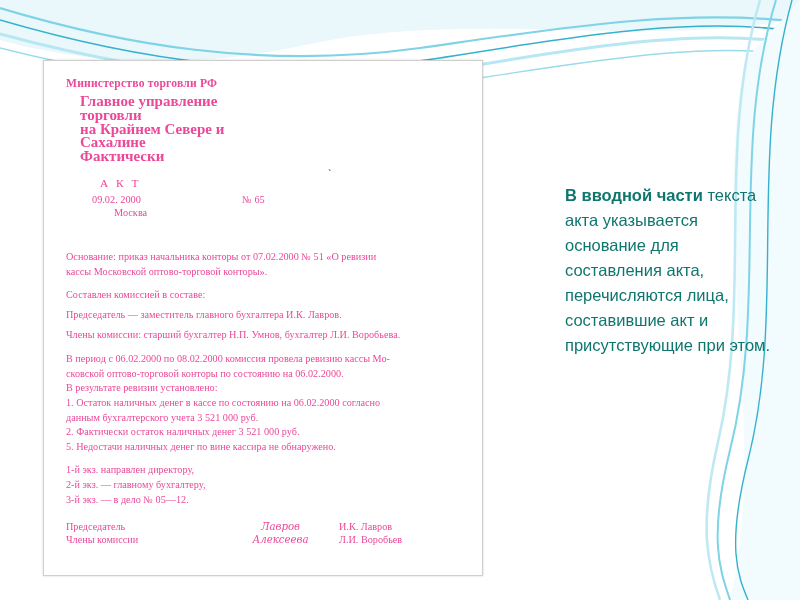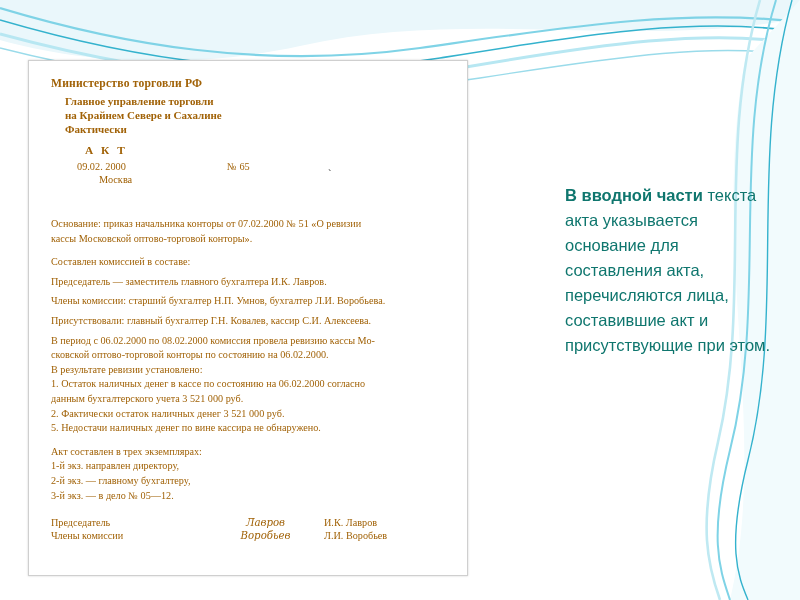--- a/index.html
+++ b/index.html
@@ -31,31 +31,31 @@
   .deco-right {
     position: absolute;
     top: 0;
     right: 0;
     width: 220px;
     height: 600px;
     pointer-events: none;
   }
   .doc-card {
     position: absolute;
-    left: 28px;
+    left: 43px;
     top: 60px;
     width: 440px;
     height: 516px;
     background: #ffffff;
     border: 1px solid #cfcfcf;
     box-shadow: 0 0 2px rgba(0,0,0,0.18);
     box-sizing: border-box;
     padding: 16px 26px 10px 22px;
     font-family: "Liberation Serif", serif;
-    color: #a16207;
+    color: #ec4899;
     overflow: hidden;
   }
   .doc-line {
     font-size: 10.3px;
     line-height: 13.4px;
     margin: 0;
   }
   .row {
     display: flex;
   }
@@ -67,21 +67,21 @@
     width: 46%;
     box-sizing: border-box;
   }
   .hdr-main {
     font-weight: bold;
     font-size: 11.6px;
     letter-spacing: 0.2px;
   }
   .hdr-sub {
     font-weight: bold;
-    font-size: 11px;
+    font-size: 15px;
     line-height: 13.6px;
     padding-left: 14px;
   }
   .hdr-sub2 {
     font-weight: bold;
     font-size: 10.2px;
     line-height: 13.6px;
   }
   .approve {
     font-weight: bold;
@@ -94,25 +94,25 @@
     font-size: 10.2px;
     line-height: 14px;
     padding-left: 10px;
   }
   .sign-script {
     font-family: "DejaVu Serif", serif;
     font-style: italic;
     font-size: 10px;
   }
   .act-title {
-    font-weight: bold;
+    font-weight: normal;
     font-size: 11.4px;
     letter-spacing: 2.5px;
     padding-left: 34px;
-    margin-top: 8px;
+    margin-top: 14px;
   }
   .act-row {
     display: flex;
     padding-left: 26px;
     margin-top: 3px;
     font-size: 10.3px;
   }
   .act-date { width: 150px; }
   .act-city {
     padding-left: 48px;
@@ -213,46 +213,44 @@
       <div class="gap"></div>
       <p>Основание: приказ начальника конторы от 07.02.2000 № 51 «О ревизии</p>
       <p>кассы Московской оптово-торговой конторы».</p>
       <div class="gap"></div>
       <p>Составлен комиссией в составе:</p>
       <div class="small-gap"></div>
       <p>Председатель — заместитель главного бухгалтера И.К. Лавров.</p>
       <div class="small-gap"></div>
       <p>Члены комиссии: старший бухгалтер Н.П. Умнов, бухгалтер Л.И. Воробьева.</p>
       <div class="small-gap"></div>
-      <p>Присутствовали: главный бухгалтер Г.Н. Ковалев, кассир С.И. Алексеева.</p>
       <div class="small-gap"></div>
       <p>В период с 06.02.2000 по 08.02.2000 комиссия провела ревизию кассы Мо-</p>
       <p>сковской оптово-торговой конторы по состоянию на 06.02.2000.</p>
       <p>В результате ревизии установлено:</p>
       <p>1. Остаток наличных денег в кассе по состоянию на 06.02.2000 согласно</p>
       <p>данным бухгалтерского учета 3 521 000 руб.</p>
       <p>2. Фактически остаток наличных денег 3 521 000 руб.</p>
       <p>5. Недостачи наличных денег по вине кассира не обнаружено.</p>
       <div class="gap"></div>
-      <p>Акт составлен в трех экземплярах:</p>
       <p>1-й экз. направлен директору,</p>
       <p>2-й экз. — главному бухгалтеру,</p>
       <p>3-й экз. — в дело № 05—12.</p>
     </div>
 
     <table class="sig-table">
       <tbody>
           <tr>
         <td class="sig-role">Председатель</td>
         <td class="sig-scr">Лавров</td>
         <td class="sig-name">И.К. Лавров</td>
       </tr>
       <tr>
         <td class="sig-role">Члены комиссии</td>
-        <td class="sig-scr">Воробьев</td>
+        <td class="sig-scr">Алексеева</td>
         <td class="sig-name">Л.И. Воробьев</td>
       </tr>
 
     </tbody>
       </table>
 
   </div>
 
   <div class="tick">`</div>
 

